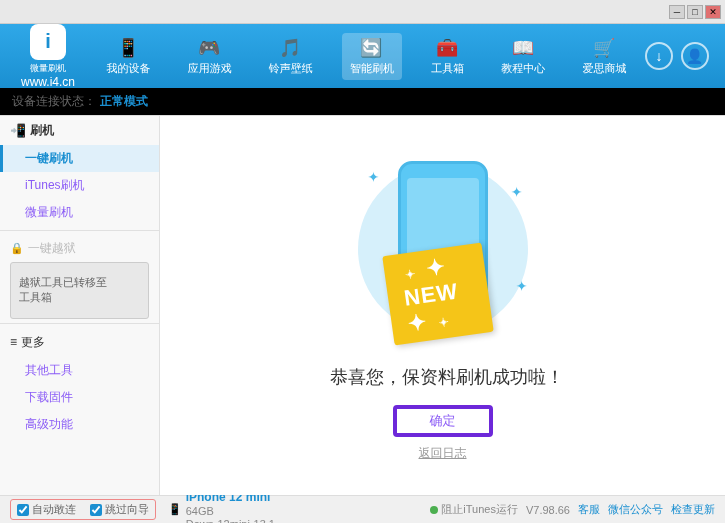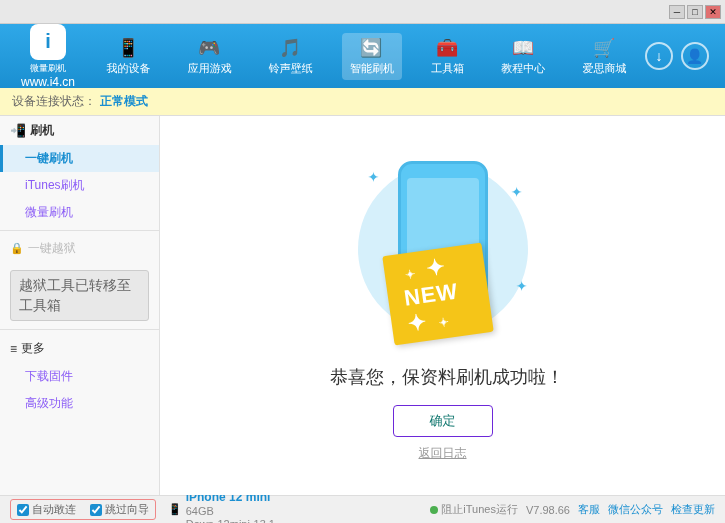--- a/index.html
+++ b/index.html
@@ -107,21 +107,21 @@
       display: flex;
       align-items: center;
       justify-content: center;
       font-size: 14px;
       cursor: pointer;
     }
 
     
     .status-bar {
       height: 28px;
-      background: #fef9c3;
+      background: #000000;
       border-bottom: 1px solid #ddd;
       display: flex;
       align-items: center;
       padding: 0 12px;
       font-size: 12px;
       color: #333;
     }
     .status-bar .label { color: #666; margin-right: 4px; }
     .status-bar .value { color: #1a8fd1; font-weight: bold; }
 
@@ -172,26 +172,26 @@
     }
     .sidebar-gray-section {
       display: flex;
       align-items: center;
       padding: 5px 10px;
       font-size: 12px;
       color: #999;
     }
     .sidebar-gray-section .icon { margin-right: 4px; font-size: 11px; }
     .jailbreak-box {
-      margin: 8px 10px;
+      margin: 0 10px;
       background: #e8e8e8;
       border: 1px solid #ccc;
       border-radius: 3px;
-      padding: 5px 8px;
-      font-size: 14px;
+      padding: 12px 8px;
+      font-size: 11px;
       color: #666;
       line-height: 1.4;
     }
     .more-section {
       display: flex;
       align-items: center;
       padding: 6px 10px;
       font-size: 12px;
       color: #333;
     }
@@ -291,23 +291,23 @@
     .success-title {
       font-size: 18px;
       color: #333;
       margin-bottom: 16px;
       font-weight: normal;
       margin-left: 9px;
     }
     .confirm-btn {
       width: 100px;
       height: 32px;
-      border: 1px solid #6d28d9;
+      border: 4px solid #6d28d9;
       background: white;
-      color: #0f766e;
+      color: #8b5cf6;
       font-size: 13px;
       border-radius: 4px;
       cursor: pointer;
       margin-bottom: 8px;
       display: flex;
       align-items: center;
       justify-content: center;
       font-family: 'Microsoft YaHei', sans-serif;
     }
     .back-link {
@@ -460,20 +460,23 @@
       <span style="color:#bbb;">一键越狱</span>
     </div>
     <div class="jailbreak-box">
       <span>越狱工具已转移至<br>工具箱</span>
     </div>
     <div class="sidebar-divider"></div>
 
     <div class="more-section">
       <span class="icon">≡</span>
       <span>更多</span>
+    </div>
+    <div class="sidebar-item">
+      <span>其他工具</span>
     </div>
     <div class="sidebar-item">
       <span>下载固件</span>
     </div>
     <div class="sidebar-item">
       <span>高级功能</span>
     </div>
   </div>
 
   <div class="content">

